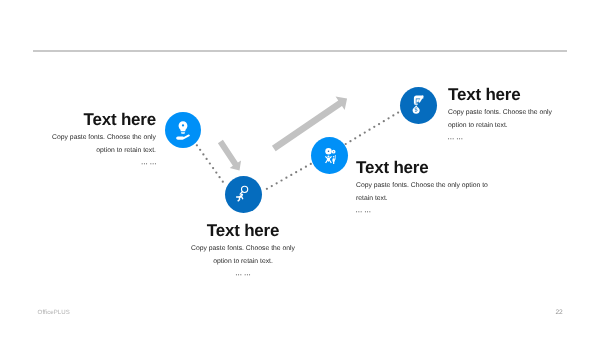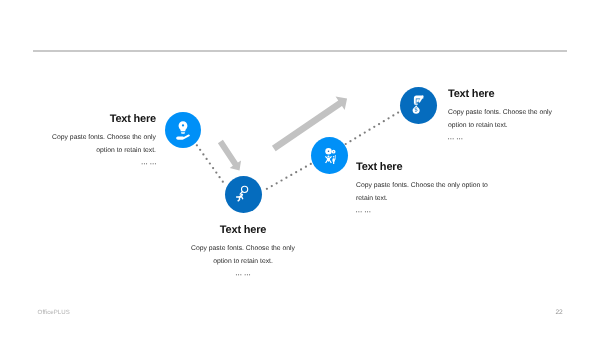--- a/index.html
+++ b/index.html
@@ -9,21 +9,21 @@
   #slide{position:relative;width:600px;height:337px;background:#ffffff;overflow:hidden;}
 
   .hline{position:absolute;left:33px;top:50.0px;width:534px;height:1.6px;background:#c9c9c9;}
 
   svg.layer{position:absolute;left:0;top:0;width:600px;height:337px;overflow:visible;}
 
   .node{position:absolute;border-radius:50%;}
   .node svg{position:absolute;left:0;top:0;}
 
   .tb{position:absolute;}
-  .tb .hd{font-weight:bold;color:#151515;font-size:11px;line-height:15.4px;letter-spacing:-0.2px;padding-top:1px;}
+  .tb .hd{font-weight:bold;color:#151515;font-size:17px;line-height:15.4px;letter-spacing:-0.2px;padding-top:1px;}
   .tb .bd{color:#2a2a2a;font-size:6.8px;line-height:12.2px;margin-top:5px;}
   .tb .dots{color:#2e2e2e;font-size:3.6px;line-height:8px;margin-top:3.2px;letter-spacing:1.0px;margin-right:-1.0px;}
 
   .footer-left{position:absolute;left:37.6px;top:310.2px;font-size:6.1px;line-height:6px;color:#b0b0b0;letter-spacing:.05px;}
   .footer-right{position:absolute;left:555.4px;top:308.9px;font-size:6.6px;line-height:7px;color:#8f8f8f;}
 </style>
 </head>
 <body>
 
 <div id="slide">

